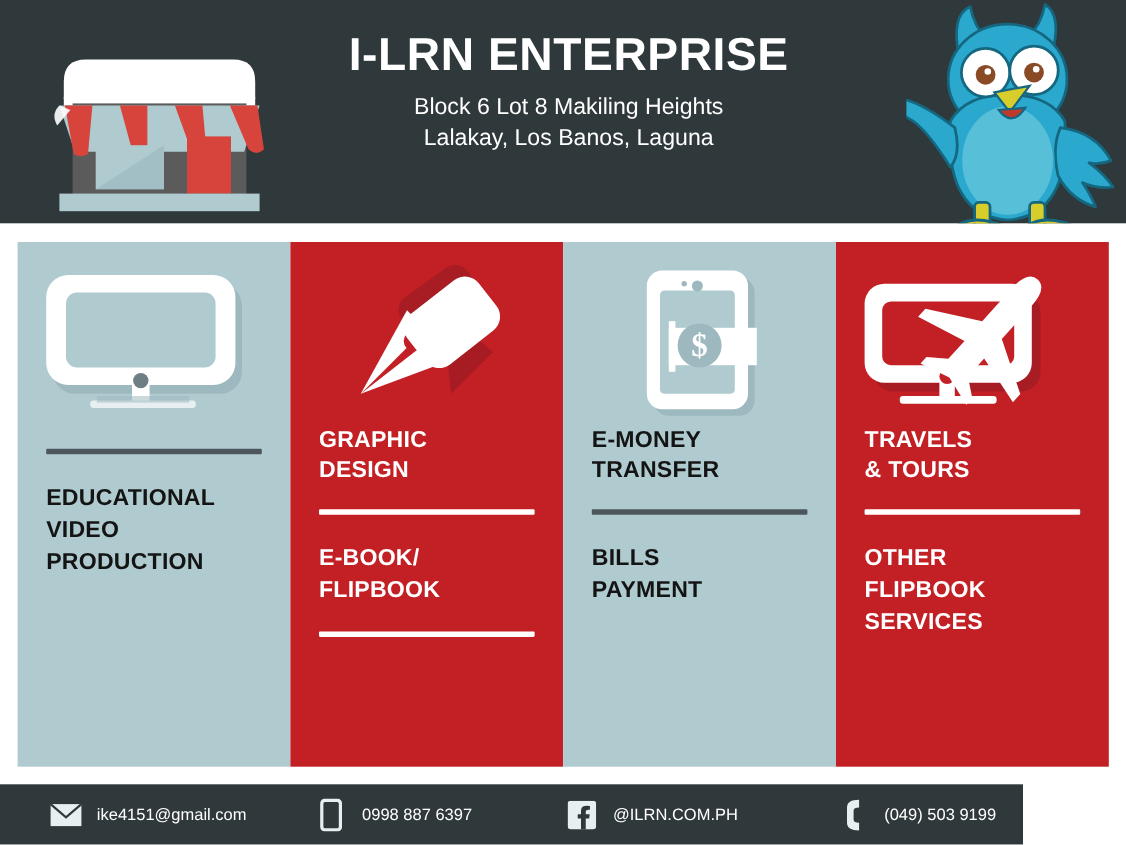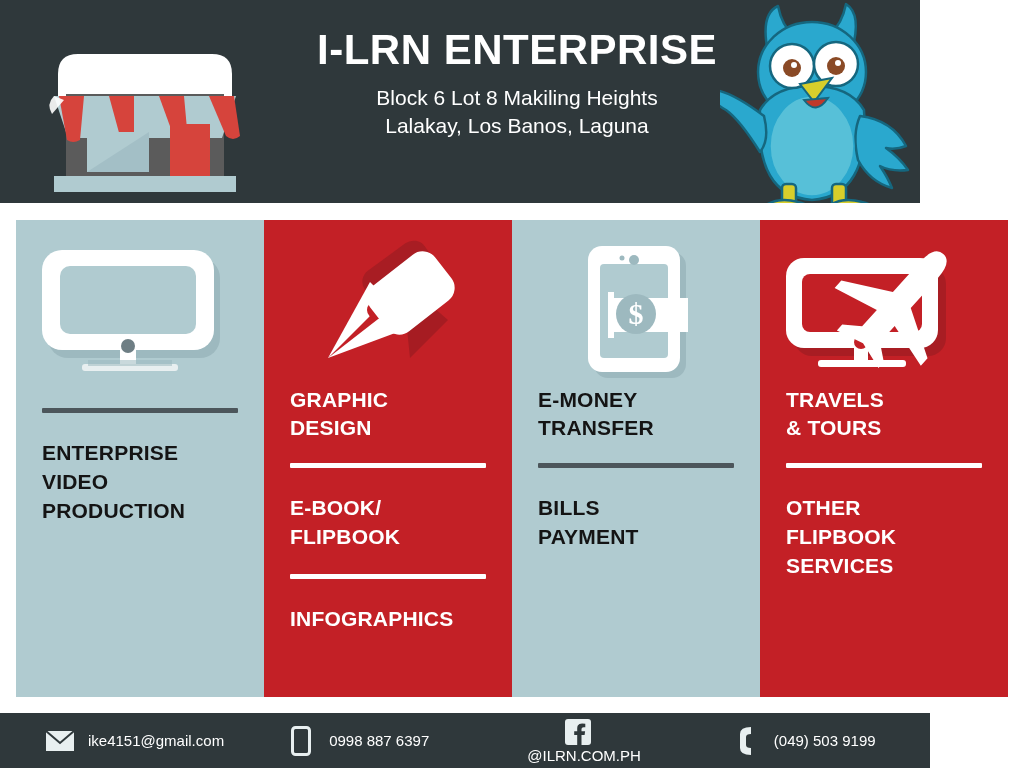--- a/index.html
+++ b/index.html
@@ -18,21 +18,21 @@
     width: 1024px;
     height: 768px;
     background: #ffffff;
     overflow: hidden;
   }
 
   
   .header {
     position: absolute;
     left: 0; top: 0;
-    width: 920px;
+    width: 1024px;
     height: 203px;
     background: #2F383B;
     overflow: hidden;
   }
   .header-titles {
     position: absolute;
     left: 262px;
     top: 28px;
     width: 510px;
     text-align: center;
@@ -160,21 +160,21 @@
     flex: 0 0 auto;
   }
   .contact .txt {
     font-size: 15px;
     color: #ffffff;
     margin-left: 13px;
     white-space: nowrap;
   }
   .c-email { margin-left: 45px; }
   .c-mobile { margin-left: 62px; }
-  .c-fb { margin-left: 85px; flex-direction: column; }
+  .c-fb { margin-left: 85px; }
   .c-phone { margin-left: 90px; }
 </style>
 </head>
 <body>
 
 <div class="poster">
 
   <div class="header">
 
     <div class="storefront">
@@ -266,21 +266,21 @@
           <rect x="44" y="32" width="136" height="68" rx="10" fill="#B0CBD0"></rect>
           <rect x="104" y="110" width="16" height="24" fill="#ffffff"></rect>
           <circle cx="112" cy="112" r="7" fill="#6E7E84"></circle>
           <rect x="66" y="130" width="96" height="7" rx="3" fill="#E8EFF0"></rect>
           <rect x="72" y="126" width="84" height="6" fill="#9DB9BF" opacity="0.55"></rect>
         </svg>
       </div>
       <div class="panel-body">
         <div class="divider"></div>
         <p class="svc-sub">
-          <span>ENTERPRISE</span><br>
+          <span>EDUCATIONAL</span><br>
           <span>VIDEO</span><br>
           <span>PRODUCTION</span>
         </p>
       </div>
     </div>
 
     <div class="panel red">
       <div class="panel-icon">
         <svg viewBox="0 0 248 150" width="248" height="150">
           <g transform="translate(6,10)">
@@ -303,23 +303,20 @@
         <h2 class="svc-title">
           <span>GRAPHIC</span><br>
           <span>DESIGN</span>
         </h2>
         <div class="divider"></div>
         <p class="svc-sub">
           <span>E-BOOK/</span><br>
           <span>FLIPBOOK</span>
         </p>
         <div class="divider"></div>
-        <p class="svc-sub">
-          <span>INFOGRAPHICS</span>
-        </p>
       </div>
     </div>
 
     <div class="panel light">
       <div class="panel-icon">
         <svg viewBox="0 0 248 150" width="248" height="150">
           <rect x="82" y="18" width="92" height="126" rx="14" fill="#9DB9BF"></rect>
           <rect x="76" y="12" width="92" height="126" rx="14" fill="#ffffff"></rect>
           <rect x="88" y="30" width="68" height="94" rx="4" fill="#B0CBD0"></rect>
           <circle cx="122" cy="26" r="5" fill="#9DB9BF"></circle>

